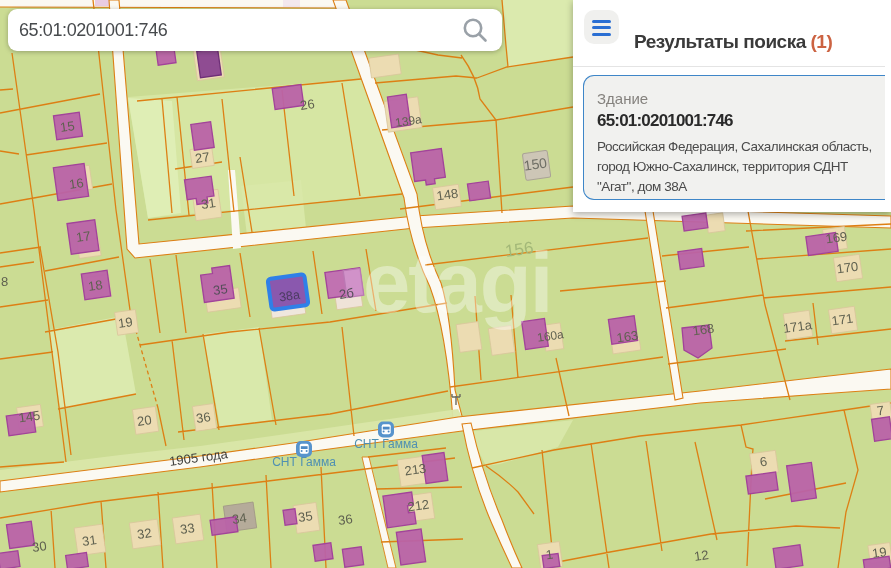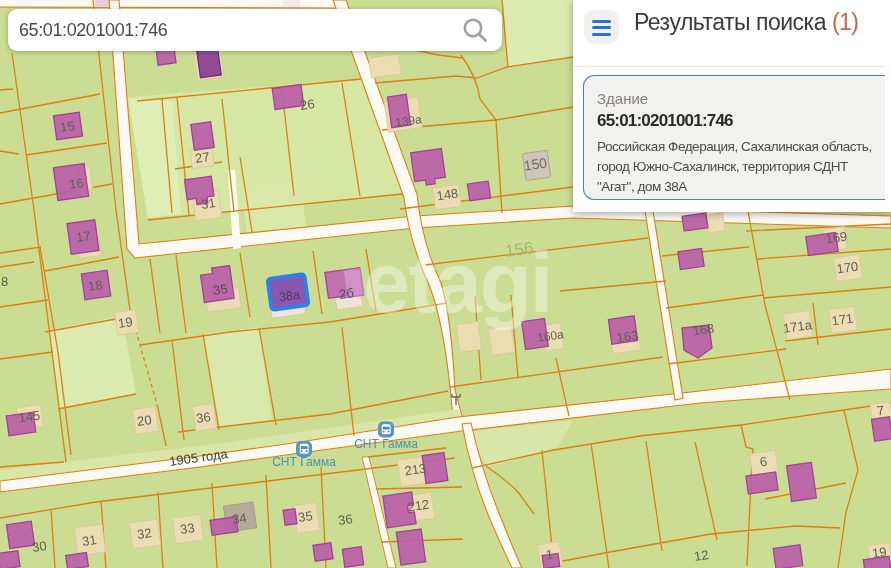--- a/index.html
+++ b/index.html
@@ -3,21 +3,21 @@
 <style>
 html,body{margin:0;padding:0}
 .stage{position:relative;width:891px;height:568px;overflow:hidden;font-family:"Liberation Sans",sans-serif;background:#cbdc93}
 svg.map{position:absolute;left:0;top:0}
 .search{position:absolute;left:8px;top:9px;width:494px;height:42px;background:#fff;border-radius:9px;box-shadow:0 1px 5px rgba(0,0,0,.28);display:flex;align-items:center}
 .search .q{margin-left:11px;font-size:18px;letter-spacing:-0.4px;color:#474a4d;flex:1}
 .panel{position:absolute;left:573px;top:0;width:318px;height:212px;background:#fff;box-shadow:0 2px 7px rgba(0,0,0,.32)}
 .phead{position:absolute;left:0;top:0;right:0;height:66px;border-bottom:1px solid #e4e4e4}
 .burger{position:absolute;left:11px;top:10px;width:35px;height:34px;background:#f0f0ee;border-radius:10px}
 .burger i{position:absolute;left:8px;width:19px;height:3.4px;border-radius:2px;background:#2b6fd3}
-.ptitle{position:absolute;left:61px;top:9px;font-size:23px;font-weight:400;color:#3a3a3a;letter-spacing:-0.5px;white-space:nowrap}
+.ptitle{position:absolute;left:61px;top:31px;font-size:19px;font-weight:700;color:#3a3a3a;letter-spacing:-0.5px;white-space:nowrap}
 .ptitle em{font-style:normal;color:#cc6342}
 .card{position:absolute;left:10px;top:75px;width:312px;height:125px;background:#f1f1ef;border:1.6px solid #3e86c8;border-radius:11px 0 0 11px;border-right:none;padding-left:13px;padding-top:14px;box-sizing:border-box}
 .card .t1{font-size:15px;color:#85827e}
 .card .t2{font-size:17px;font-weight:600;letter-spacing:-0.8px;color:#2a2a2a;margin-top:4px}
 .card .t3{font-size:13.5px;letter-spacing:-0.45px;color:#4a4a4a;line-height:20px;margin-top:6px}
 .sb{position:absolute;left:885px;top:0;width:6px;height:212px;background:#fff}
 </style></head>
 <body>
 <div class="stage">
 <svg class="map" width="891" height="568" viewBox="0 0 891 568">

